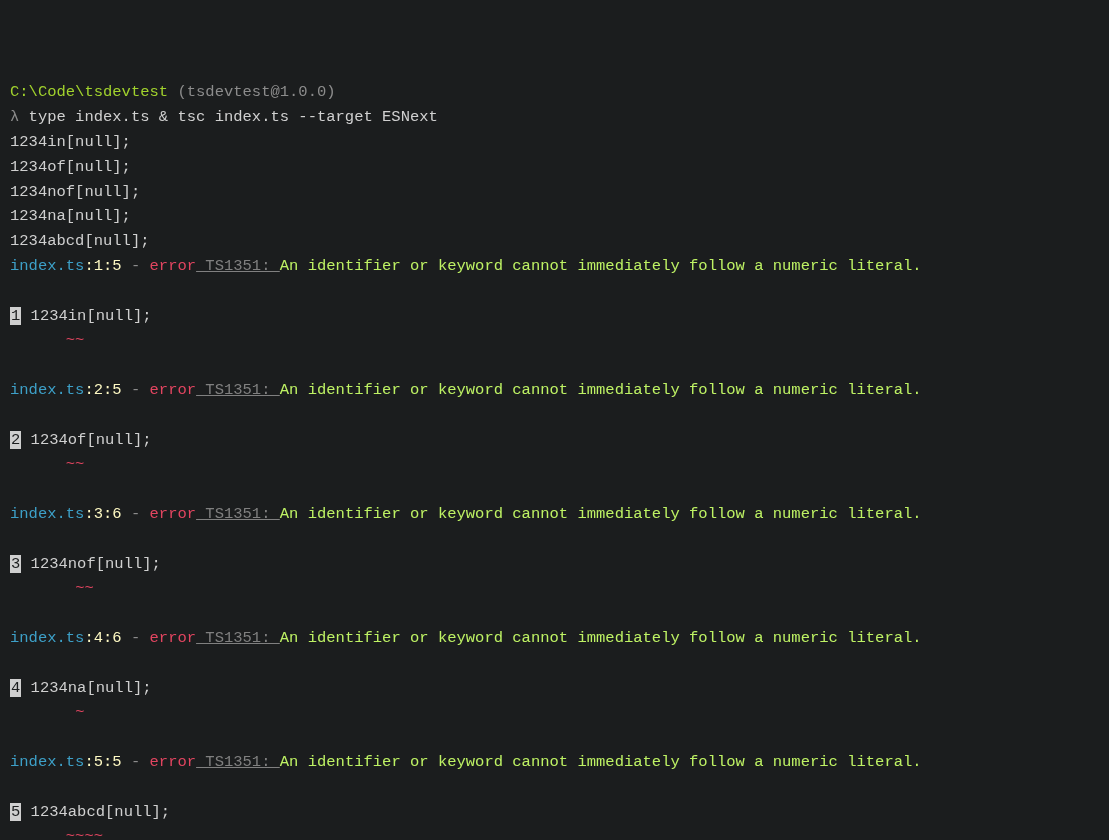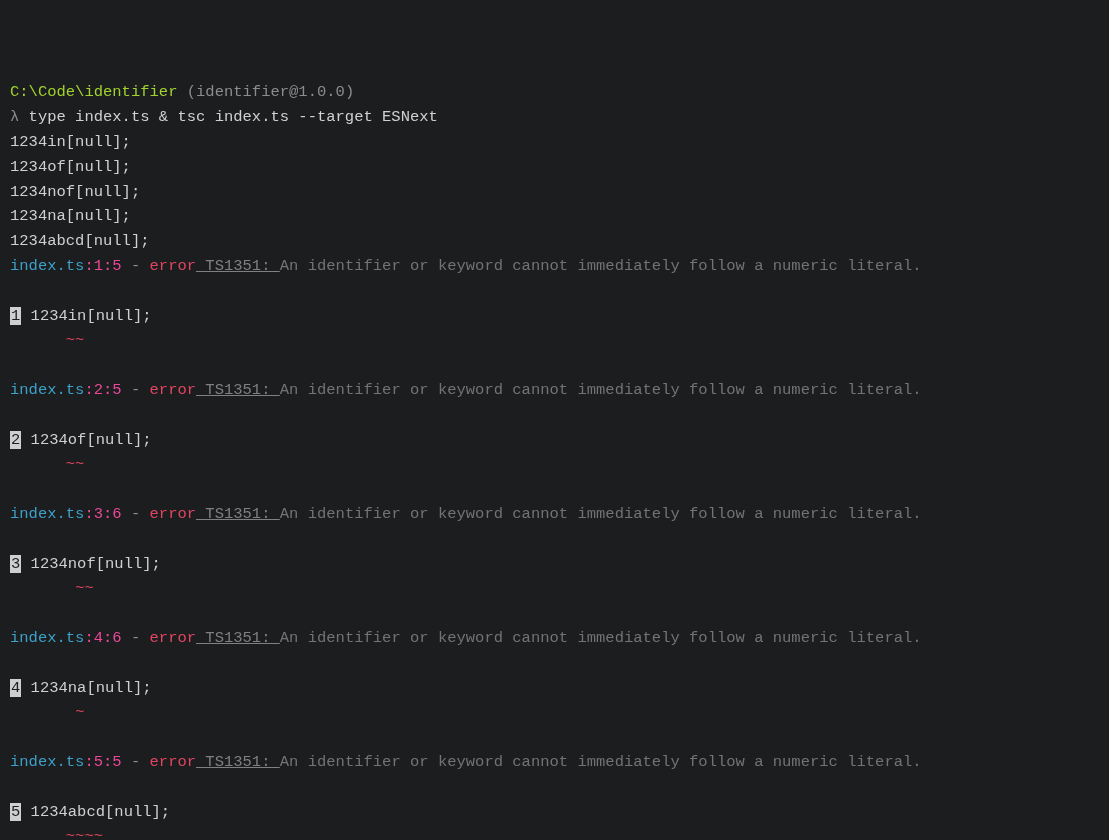--- a/index.html
+++ b/index.html
@@ -12,35 +12,35 @@
       padding:6px 10px 20px 10px;
       width:1109px;
       min-height:840px;
       white-space:pre;
     }
     .cwd     { color:#a1d22d; }
     .pkg     { color:#8c8c8c; }
     .prompt  { color:#8c8c8c; }
     .cmd     { color:#d0d0d0; }
     .file    { color:#3da0c8;text-align:center; }
-    .pos     { color:#ec4899; }
+    .pos     { color:#fef9c3; }
     .dash    { color:#8c8c8c; }
     .err     { color:#e24560; }
     .code    { color:#808080;text-decoration:underline; }
-    .msg     { color:#737373; }
+    .msg     { color:#bef264; }
     .lineno  { background:#cfcfcf; color:#1b1d1e; padding:0 1px; }
     .source  { color:#d0d0d0; }
     .squig   { color:#e24560; }
     .out     { color:#d0d0d0; }
   </style>
 </head>
 <body>
 
 
-<div><span class="cwd">C:\Code\identifier</span><span class="pkg"> (</span><span class="pkg">identifier@1.0.0</span><span class="pkg">)</span>
+<div><span class="cwd">C:\Code\tsdevtest</span><span class="pkg"> (</span><span class="pkg">tsdevtest@1.0.0</span><span class="pkg">)</span>
 <span class="prompt">λ </span><span class="cmd">type index.ts &amp; tsc index.ts --target ESNext</span>
 <span class="out">1234in[null];</span>
 <span class="out">1234of[null];</span>
 <span class="out">1234nof[null];</span>
 <span class="out">1234na[null];</span>
 <span class="out">1234abcd[null];</span>
 <span class="file">index.ts</span><span class="pos">:1:5</span><span class="dash"> - </span><span class="err">error</span><span class="code"> TS1351: </span><span class="msg">An identifier or keyword cannot immediately follow a numeric literal.</span>
 
 <span class="lineno">1</span><span class="source"> 1234in[null];</span>
 <span>      </span><span class="squig">~~</span>

